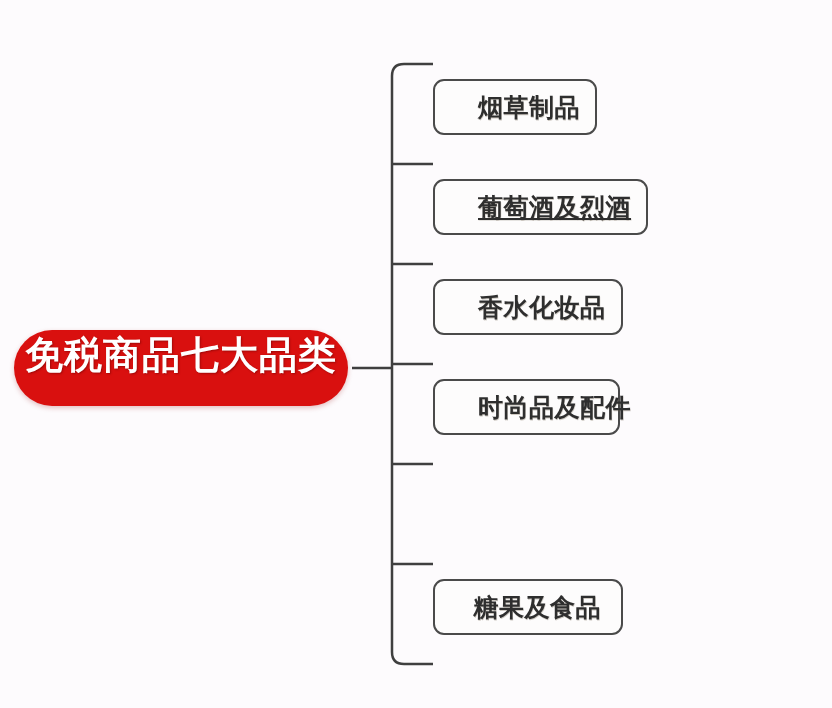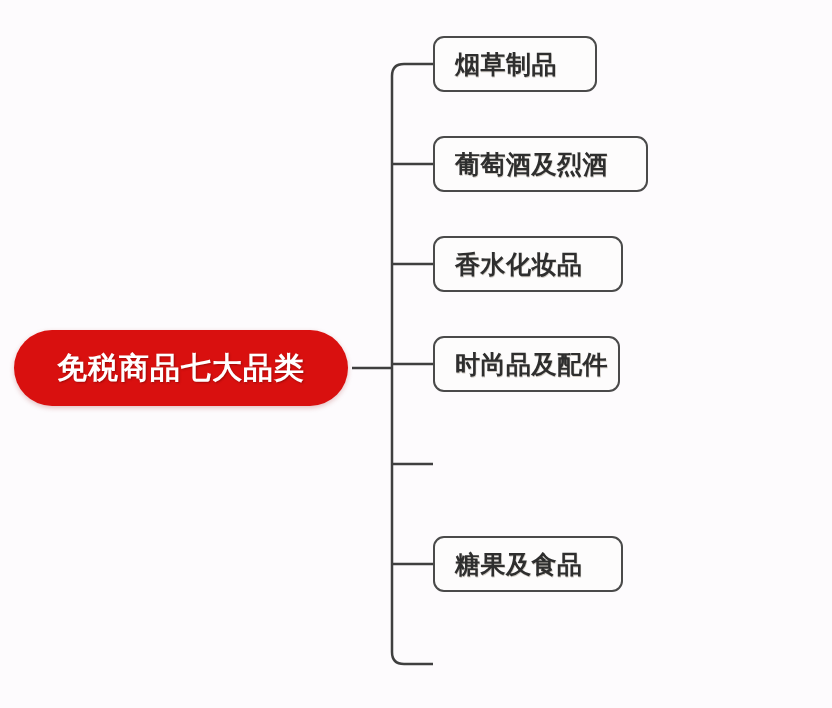--- a/index.html
+++ b/index.html
@@ -22,49 +22,50 @@
     position: absolute;
     left: 0;
     top: 0;
     width: 832px;
     height: 708px;
     pointer-events: none;
   }
   .root-node {
     position: absolute;
     display: flex;
-    align-items: center;
+    align-items: flex-start;
     justify-content: center;
     box-sizing: border-box;
     border-radius: 999px;
     color: #ffffff;
     font-weight: bold;
-    font-size: 30px;
+    font-size: 38px;
     letter-spacing: 1px;
     white-space: nowrap;
     text-shadow: 1px 1px 2px rgba(90,0,0,0.45);
     box-shadow: 0 2px 5px rgba(150,20,20,0.25);
   }
   .branch-node {
     position: absolute;
     display: flex;
     align-items: center;
     box-sizing: border-box;
     background: #fdfcfc;
     border: 2.5px solid #4a4a4a;
     border-radius: 11px;
     height: 56px;
-    padding-left: 20px;
+    padding-left: 43px;
     padding-right: 20px;
     color: #2e2e2e;
     font-weight: bold;
     font-size: 25px;
     letter-spacing: 0.5px;
     white-space: nowrap;
     text-shadow: 0.5px 0.5px 0 rgba(120,110,90,0.35);
+    margin-top: 43px;
   }
 </style>
 </head>
 <body>
 
 <div id="diagram">
 
   <svg id="connector-layer" viewBox="0 0 832 708" width="832" height="708" aria-hidden="true">
       <path d="M 392 76 L 392 652" fill="none" stroke="#3f3f3f" stroke-width="2.5" stroke-linecap="butt"></path>
       <path d="M 352 368 L 392 368" fill="none" stroke="#3f3f3f" stroke-width="2.5" stroke-linecap="butt"></path>
@@ -78,26 +79,26 @@
       <path d="M 392 652 Q 392 664 404 664 L 433 664" fill="none" stroke="#3f3f3f" stroke-width="2.5" stroke-linecap="butt"></path>
     </svg>
 
   <div class="root-node" style="left: 14px; top: 330px; width: 334px; height: 76px; background: rgb(217, 16, 15); color: rgb(255, 255, 255);">
     <span>免税商品七大品类</span>
   </div>
 
   <div class="branch-node" style="left: 433px; top: 36px; width: 164px;">
     <span>烟草制品</span>
   </div>
-  <div class="branch-node" style="left: 433px; top: 136px; width: 215px;">
+  <div class="branch-node" style="left: 433px; top: 136px; width: 215px; text-decoration: underline;">
     <span>葡萄酒及烈酒</span>
   </div>
   <div class="branch-node" style="left: 433px; top: 236px; width: 190px;">
     <span>香水化妆品</span>
   </div>
   <div class="branch-node" style="left: 433px; top: 336px; width: 187px;">
     <span>时尚品及配件</span>
   </div>
-  <div class="branch-node" style="left: 433px; top: 536px; width: 190px;">
+  <div class="branch-node" style="left: 433px; top: 536px; width: 190px; justify-content: flex-end;">
     <span>糖果及食品</span>
   </div>
 
 </div>
 
 </body></html>

